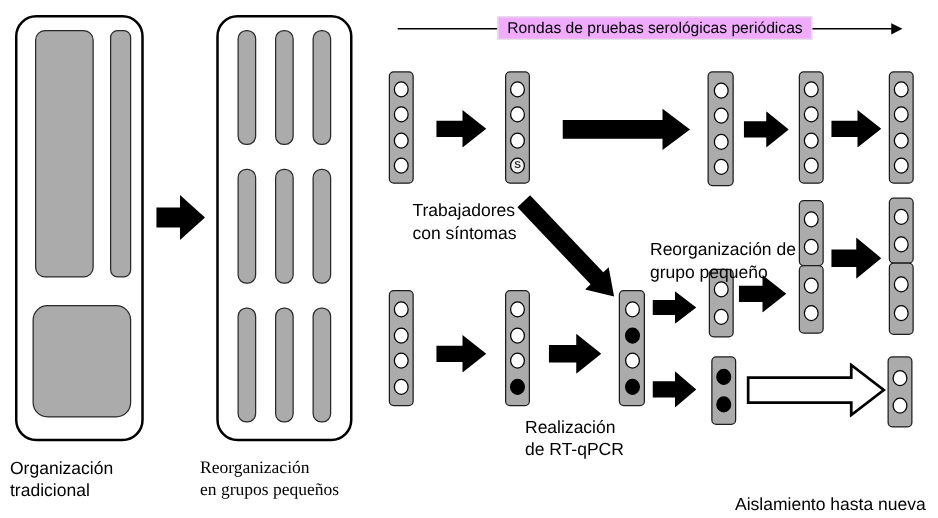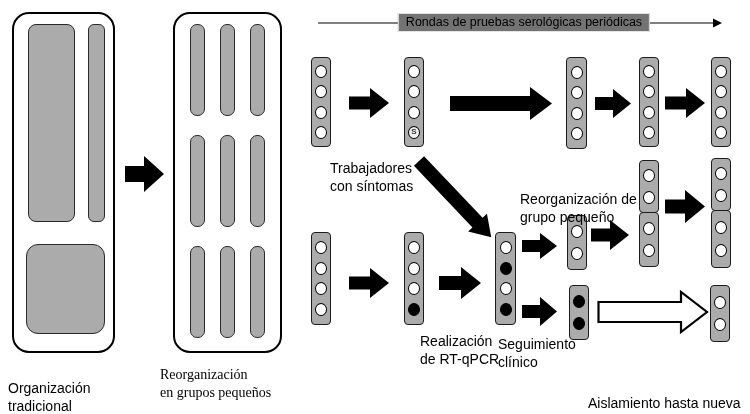--- a/index.html
+++ b/index.html
@@ -37,35 +37,35 @@
   }
   .c-infected{background:#000;}
   .c-symptomatic{background:#efefef;font-size:8px;line-height:8px;color:#3a3a3a;font-weight:bold;}
   
   .label{
     position:absolute;white-space:pre-line;text-align:left;
     font-size:14px;line-height:1.26;color:#000;
   }
   .timeline-title{
     position:absolute;transform:translateX(-50%);white-space:nowrap;
-    font-size:12.5px;background:#737373;border:1px solid #e4e4e4;padding:1px 7px 2px 7px;
+    font-size:12.5px;background:#f0abfc;border:1px solid #e4e4e4;padding:1px 7px 2px 7px;
   }
   svg{display:block;}
 </style>
 </head>
 <body>
 
 <div class="stage">
 
   <div class="container" style="left:12px;top:12px;width:103px;height:341px;">
     <div class="zone" style="left:14px;top:10px;width:47px;height:198px;border-radius:8px;"></div>
     <div class="zone" style="left:74px;top:10px;width:17px;height:198px;border-radius:6px;"></div>
     <div class="zone" style="left:12px;top:230px;width:79px;height:90px;border-radius:12px;"></div>
   </div>
-  <div class="label" style="left:8px;top:366px;width:112px;margin-top:14px;">Organización
+  <div class="label" style="left:8px;top:366px;width:112px;">Organización
 tradicional</div>
 
   <svg class="abs" style="left:125px;top:156px;" width="39" height="36">
     <polygon points="0,10 19,10 19,0 39,18 19,36 19,26 0,26" fill="#000"></polygon>
   </svg>
 
   <div class="container grid9" style="left:173px;top:12px;width:109px;height:341px;">
     <div class="gbar"></div>
     <div class="gbar"></div>
     <div class="gbar"></div>
@@ -206,18 +206,16 @@
   <svg class="abs" style="left:597px;top:290px;" width="113" height="44">
     <polygon points="1.5,12 84,12 84,2 110,22 84,42 84,32 1.5,32" fill="#fff" stroke="#000" stroke-width="2.2" stroke-linejoin="miter"></polygon>
   </svg>
   <div class="pod" style="left:710px;top:285px;width:20px;height:57px;">
       <span class="circle c-healthy"></span>
       <span class="circle c-healthy"></span>
     </div>
 
   <div class="label" style="left:420px;top:333px;width:84px;">Realización
 de RT-qPCR</div>
-  <div class="label" style="left:498px;top:336px;width:88px;">Seguimiento
-clínico</div>
   <div class="label" style="left:588px;top:365px;width:158px;margin-top:30px;">Aislamiento hasta nueva
 RT-qPCR negativa</div>
 
 </div>
 
 </body></html>

